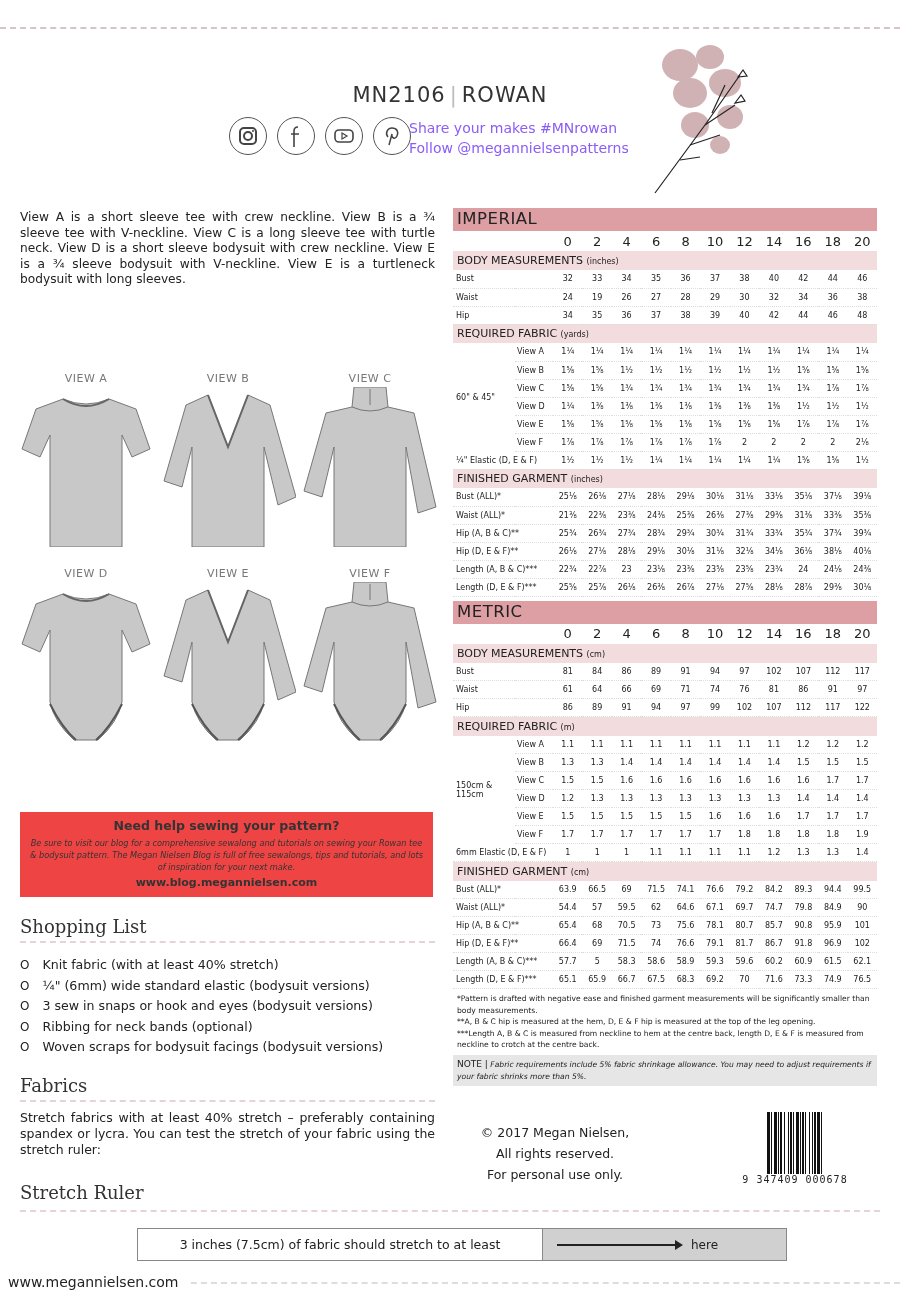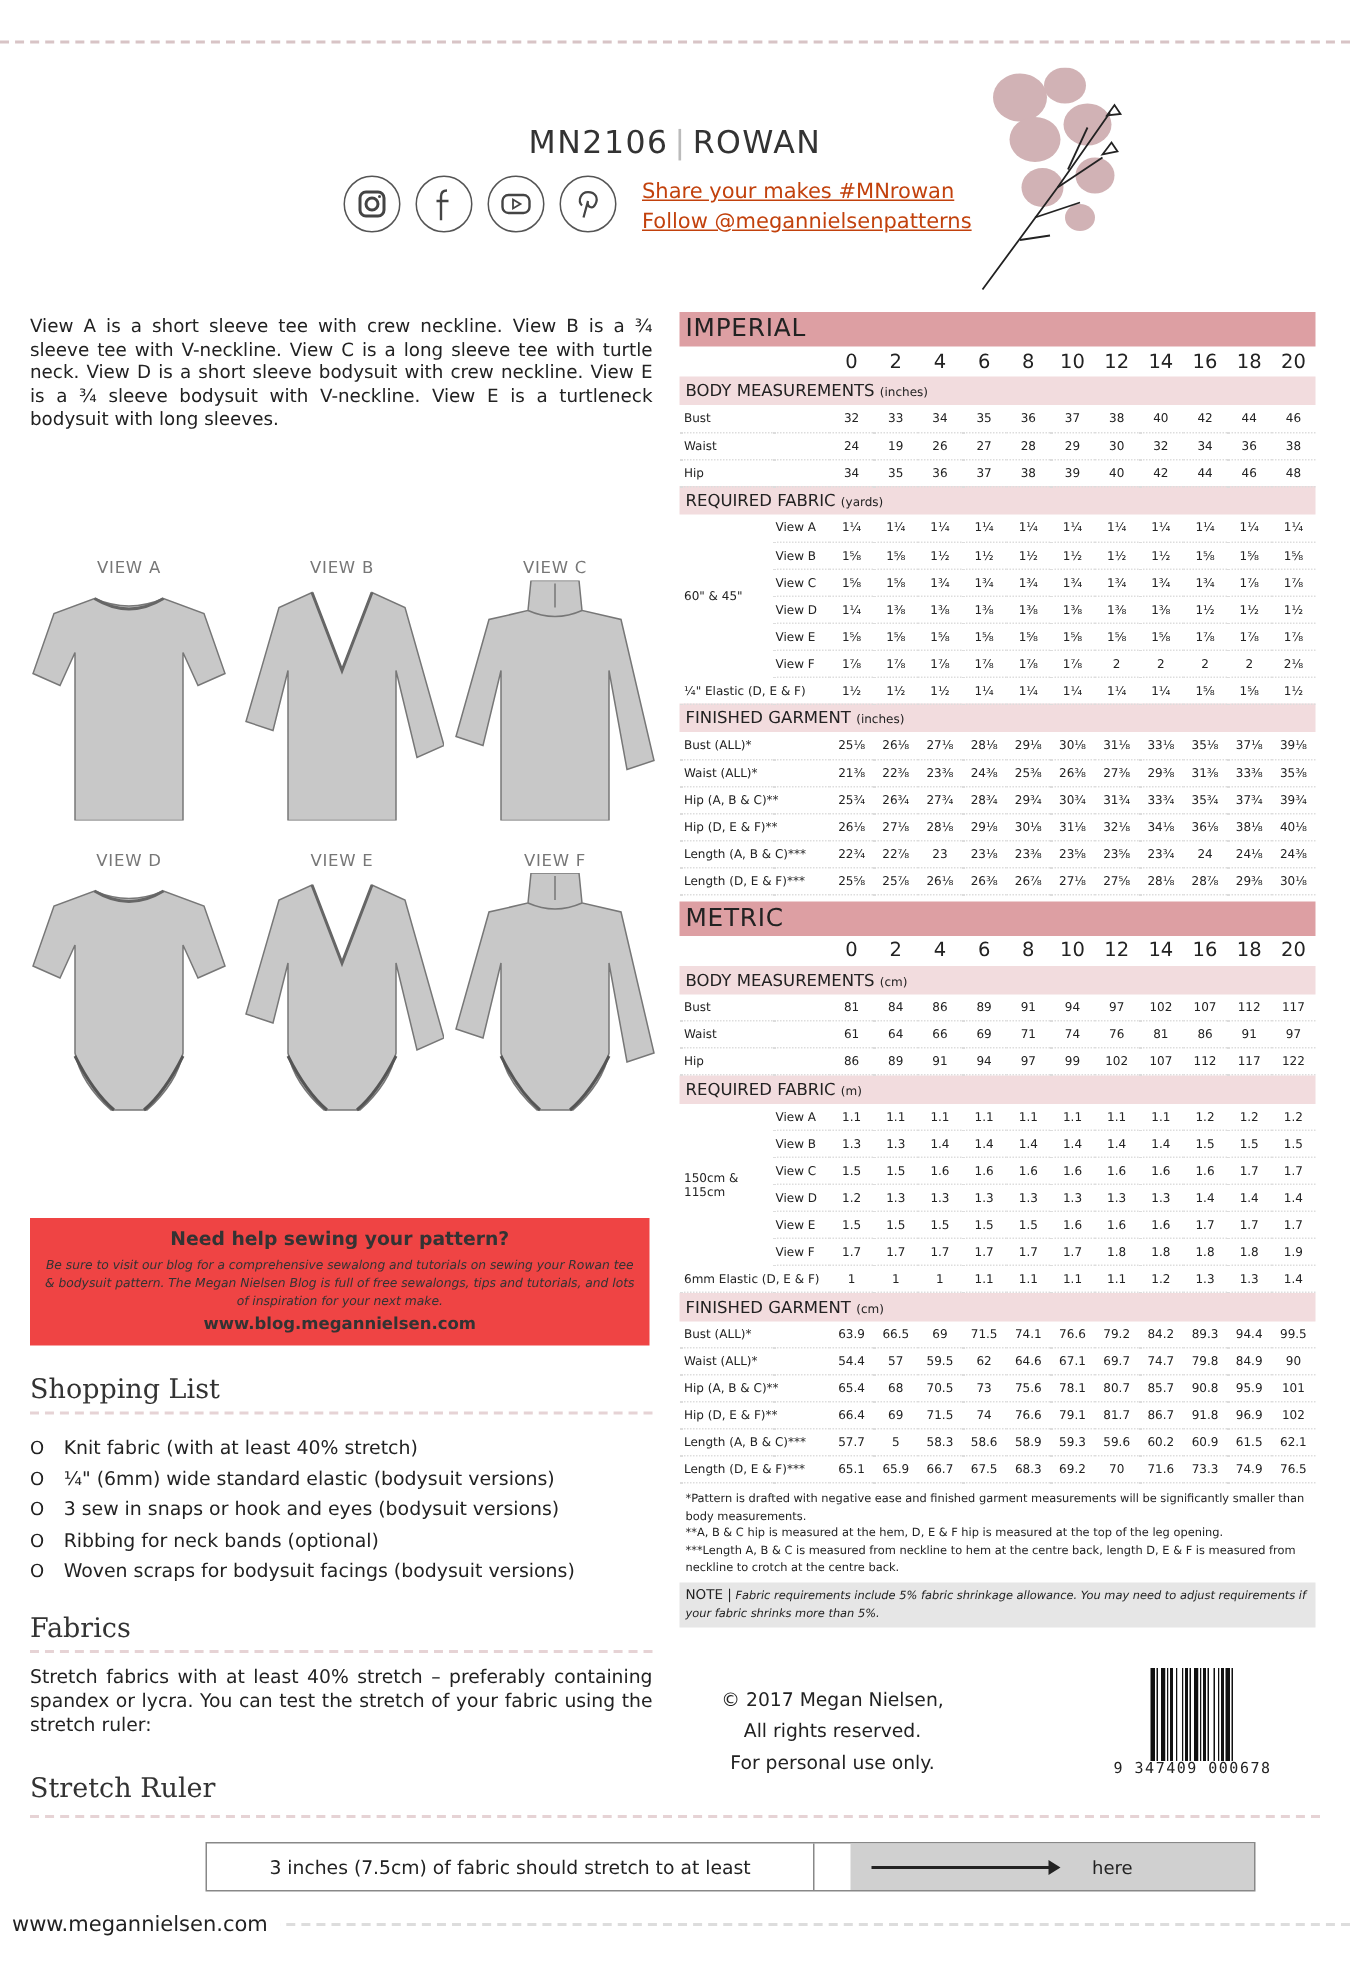--- a/index.html
+++ b/index.html
@@ -2,21 +2,21 @@
 <html><head>
 <meta charset="utf-8">
 <style>
   * { box-sizing: border-box; margin: 0; padding: 0; }
   body { width: 900px; height: 1308px; background: #fff; font-family: "DejaVu Sans", sans-serif; color: #222; position: relative; overflow: hidden; }
   .dash-top { position: absolute; left: 0; right: 0; top: 27px; border-top: 2px dashed #d8c4c6; }
   .header-title { position: absolute; left: 0; width: 900px; top: 83px; text-align: center; font-size: 21px; letter-spacing: 1px; color: #333; }
   .header-title .sep { color: #bbb; margin: 0 4px; }
   .social { position: absolute; top: 117px; left: 229px; display: flex; gap: 10px; }
   .soc-icon { width: 38px; height: 38px; border: 1.5px solid #555; border-radius: 50%; display: flex; align-items: center; justify-content: center; font-size: 18px; color: #444; }
-  .share { position: absolute; left: 428px; top: 118px; font-size: 14px; line-height: 20px; color: #c2410c; text-decoration: underline; }
+  .share { position: absolute; left: 409px; top: 118px; font-size: 14px; line-height: 20px; color: #8b5cf6; }
   .branch { position: absolute; left: 650px; top: 45px; }
 
   .intro { position: absolute; left: 20px; top: 210px; width: 415px; font-size: 12.2px; line-height: 15.5px; text-align: justify; color: #222; }
   .intro p { margin-bottom: 6px; }
 
   .views { position: absolute; left: 18px; top: 372px; width: 420px; }
   .view-row { display: flex; justify-content: space-between; margin-bottom: 16px; }
   .view { width: 136px; text-align: center; }
   .view-label { font-size: 11px; color: #777; letter-spacing: .5px; margin-bottom: 2px; }
 
@@ -45,23 +45,23 @@
   .note { background: #e6e6e6; font-size: 7.6px; padding: 3px 4px; line-height: 12px; margin-top: 2px; }
   .note b { font-size: 9px; font-weight: normal; }
   .note i { font-style: italic; margin-top: 48px; }
 
   .copy { position: absolute; left: 470px; top: 1122px; width: 170px; text-align: center; font-size: 12.5px; line-height: 21px; }
   .barcode { position: absolute; left: 720px; top: 1112px; width: 150px; height: 72px; }
   .barcode-bars { display: flex; height: 62px; justify-content: center; align-items: stretch; }
   .barcode-num { font-size: 10px; text-align: center; letter-spacing: 1px; font-family: "DejaVu Sans Mono", monospace; }
 
   .ruler-dash { position: absolute; left: 20px; right: 20px; top: 1210px; border-top: 2px dashed #e6d3d5; }
-  .ruler { position: absolute; left: 137px; top: 1228px; width: 700px; height: 33px; border: 1px solid #888; display: flex; }
+  .ruler { position: absolute; left: 137px; top: 1228px; width: 650px; height: 33px; border: 1px solid #888; display: flex; }
   .ruler-text { width: 405px; display: flex; align-items: center; justify-content: center; font-size: 12.5px; border-right: 1px solid #888; }
-  .ruler-here { flex: 1; background: #d0d0d0; display: flex; align-items: center; padding-left: 14px; font-size: 12px; gap: 27px; margin-left: 24px; }
+  .ruler-here { flex: 1; background: #d0d0d0; display: flex; align-items: center; padding-left: 14px; font-size: 12px; gap: 14px; }
   .arrow { width: 120px; height: 2px; background: #222; position: relative; }
   .arrow::after { content: ""; position: absolute; right: -6px; top: -4px; border-left: 8px solid #222; border-top: 5px solid transparent; border-bottom: 5px solid transparent; }
   .footer-line { position: absolute; top: 1282px; left: 0; right: 0; border-top: 2px dashed #ddd; }
   .footer { position: absolute; top: 1272px; left: 0; width: 900px; }
   .footer span { background: #fff; padding: 0 8px; font-size: 14px; color: #222; }
 </style>
 </head>
 <body>
 
 <div class="dash-top"></div>

